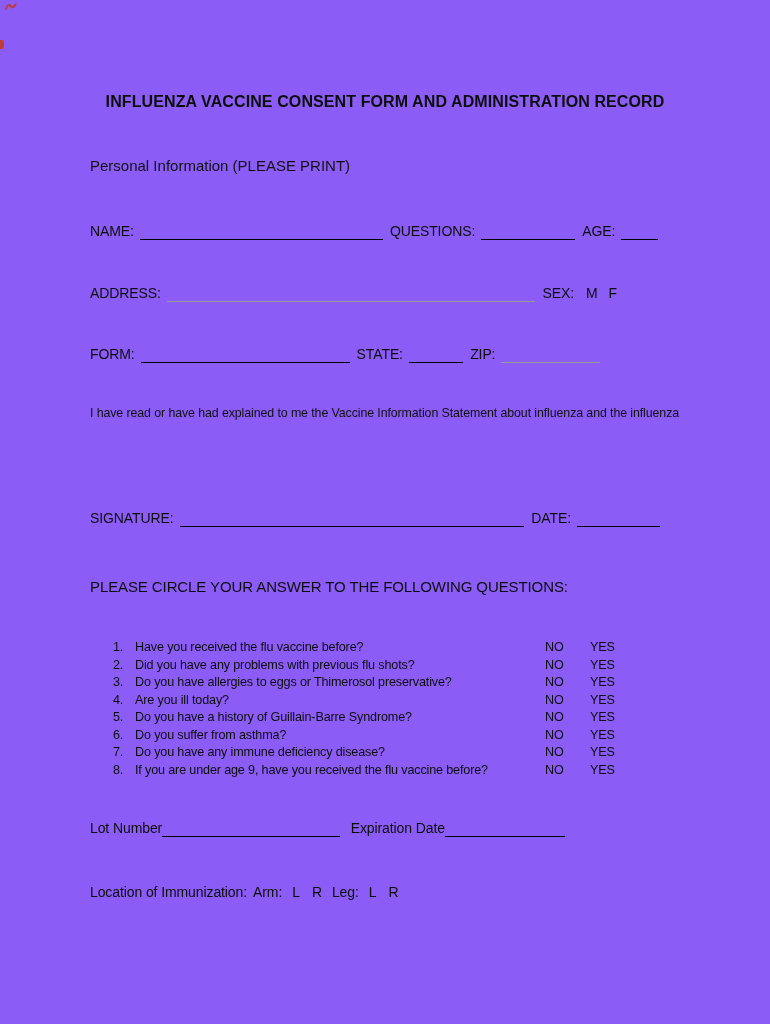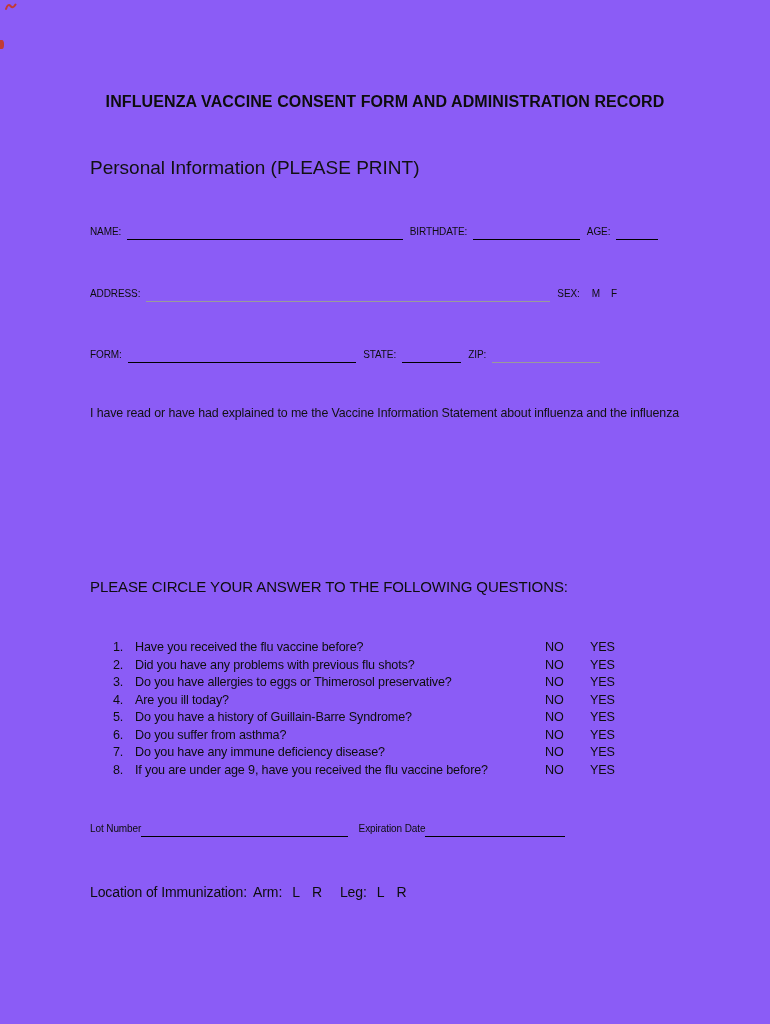--- a/index.html
+++ b/index.html
@@ -5,22 +5,22 @@
   html,body{margin:0;padding:0;background:#ffffff;}
   .page{
     position:relative;width:770px;height:1024px;background:#8b5cf6;
     font-family:"Liberation Sans", sans-serif;color:#111;overflow:hidden;
   }
   .abs{position:absolute;}
   .title{
     top:93px;left:0;width:770px;text-align:center;
     font-size:16px;font-weight:bold;letter-spacing:0.1px;color:#0d0d0d;
   }
-  .section-heading{top:157px;left:90px;font-size:19px;letter-spacing:0px;color:#111;}
-  .row{display:flex;align-items:flex-end;height:19px;font-size:10px;letter-spacing:-0.1px;color:#0d0d0d;}
+  .section-heading{top:157px;left:90px;font-size:15px;letter-spacing:0px;color:#111;}
+  .row{display:flex;align-items:flex-end;height:19px;font-size:14px;letter-spacing:-0.1px;color:#0d0d0d;}
   .row .lbl{flex:0 0 auto;white-space:pre;line-height:17px;}
   .u{border-bottom:1.5px solid #000;height:17px;flex-grow:1;}
   .u.gray{border-bottom-color:#9a9a9a;}
   .row-name{top:221px;left:90px;width:568px;}
   .row-address{top:283px;left:90px;width:527px;}
   .row-city{top:344px;left:90px;width:510px;}
   .row-signature{top:508px;left:90px;width:570px;}
   .row-lot{top:818px;left:90px;width:475px;}
   .para{top:404px;left:90px;width:600px;font-size:12.4px;line-height:19.4px;letter-spacing:-0.1px;color:#111;}
   .para div{white-space:pre-wrap;}
@@ -28,42 +28,42 @@
   .qgrid{
     top:639px;left:90px;width:530px;
     display:grid;grid-template-columns:45px 410px 45px 40px;
     font-size:12.6px;line-height:17.5px;letter-spacing:-0.15px;color:#0d0d0d;
   }
   .qnum{padding-left:23px;}
   .qanswer{cursor:default;}
   .row-location{top:884px;left:90px;font-size:14px;letter-spacing:-0.1px;color:#0d0d0d;display:flex;}
   .m-l6{margin-left:6px;}  .m-l7{margin-left:7px;}  .m-l10{margin-left:10px;}
   .m-l11{margin-left:11px;} .m-l12{margin-left:12px;}
-  .m-l26{margin-left:18px;}
+  .m-l26{margin-left:10px;}
   .scan-mark{position:absolute;pointer-events:none;}
   .mark2{left:0;top:40px;width:4px;height:9px;background:#c23b35;border-radius:0 60% 60% 0;}
 </style>
 </head>
 <body>
 
 <div class="page">
 
   <svg class="scan-mark" style="left:5px;top:2px;" width="12" height="10" viewBox="0 0 12 10">
     <path d="M1,7 Q3,1 5.5,4 Q8,7 10.5,2.5" fill="none" stroke="#c23b35" stroke-width="2" stroke-linecap="round"></path>
   </svg>
   <div class="scan-mark mark2"></div>
 
   <div class="abs title">INFLUENZA VACCINE CONSENT FORM AND ADMINISTRATION RECORD</div>
 
   <div class="abs section-heading">Personal Information (PLEASE PRINT)</div>
 
   <div class="abs row row-name">
     <span class="lbl">NAME:</span>
     <span class="u m-l6" style="flex:238 1 0px;"></span>
-    <span class="lbl m-l7">BIRTHDATE:</span>
+    <span class="lbl m-l7">QUESTIONS:</span>
     <span class="u m-l6" style="flex:92 1 0px;"></span>
     <span class="lbl m-l7">AGE:</span>
     <span class="u m-l6" style="flex:36 1 0px;"></span>
   </div>
 
   <div class="abs row row-address">
     <span class="lbl">ADDRESS:</span>
     <span class="u gray m-l6" style="flex:1 1 0px;"></span>
     <span class="lbl m-l7">SEX:</span>
     <span class="lbl m-l12">M</span>
@@ -76,20 +76,26 @@
     <span class="lbl m-l7">STATE:</span>
     <span class="u m-l6" style="flex:55 1 0px;"></span>
     <span class="lbl m-l7">ZIP:</span>
     <span class="u gray m-l6" style="flex:100 1 0px;"></span>
   </div>
 
   <div class="abs para">
     <div>I have read or have had explained to me the Vaccine Information Statement about influenza and the influenza</div>
   </div>
 
+  <div class="abs row row-signature">
+    <span class="lbl">SIGNATURE:</span>
+    <span class="u m-l6" style="flex:332 1 0px;"></span>
+    <span class="lbl m-l7">DATE:</span>
+    <span class="u m-l6" style="flex:80 1 0px;"></span>
+  </div>
 
   <div class="abs questions-heading">PLEASE CIRCLE YOUR ANSWER TO THE FOLLOWING QUESTIONS:</div>
 
   <div class="abs qgrid">
     <span class="qnum">1.</span>
     <span>Have you received the flu vaccine before?</span>
     <span class="qanswer">NO</span>
     <span class="qanswer">YES</span>
 
     <span class="qnum">2.</span>

